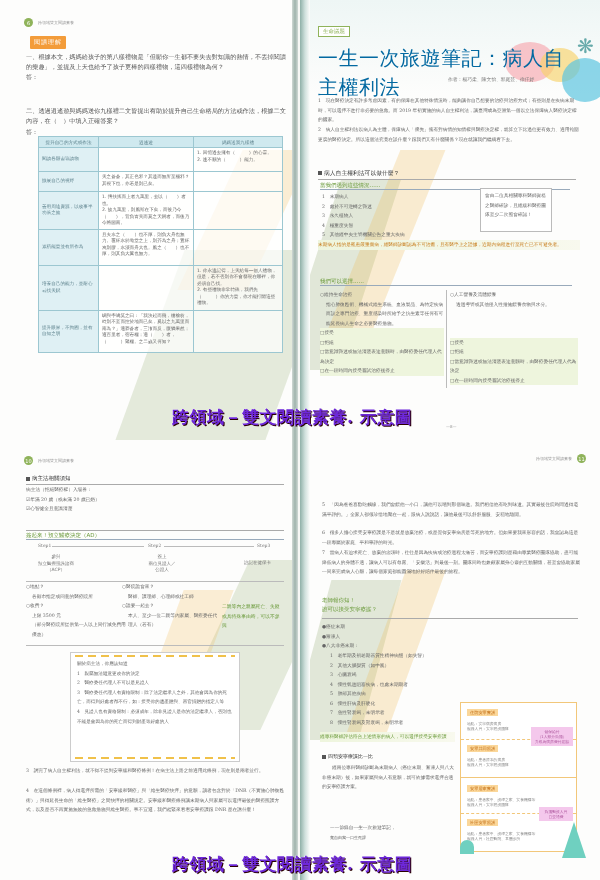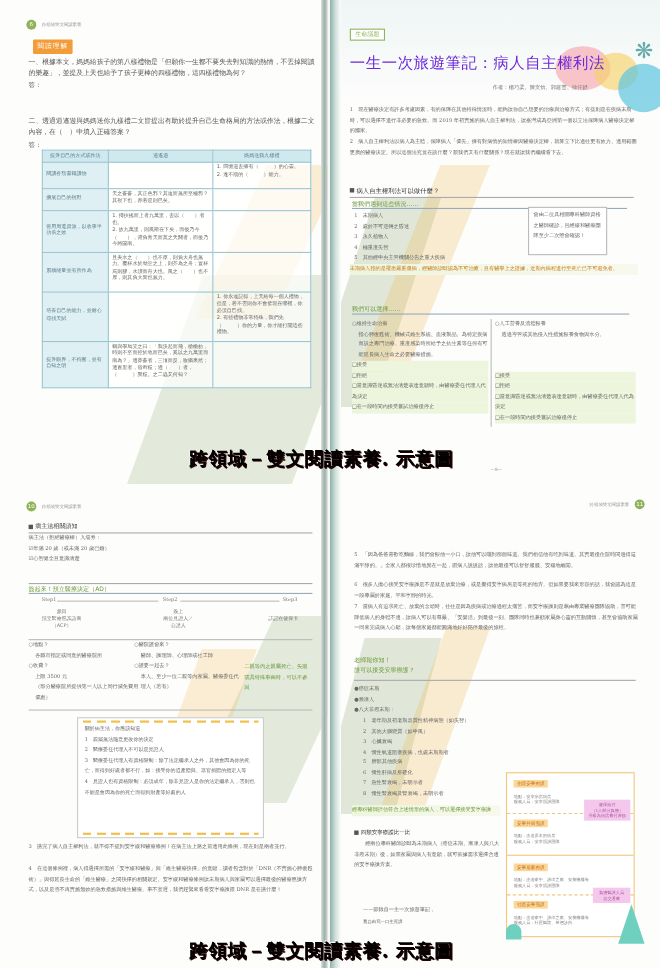--- a/index.html
+++ b/index.html
@@ -30,27 +30,27 @@
   .ans-label { position: absolute; font-size: 6px; color: #555; }
 
   
   table.rt { position: absolute; left: 38px; top: 136px; width: 245px; border-collapse: collapse; font-size: 4.6px; color: #666; background: rgba(255,255,255,0.7); }
   table.rt th { background: #cfe9ef; color: #5a7f8a; font-weight: normal; border: 0.5px solid #9cc7d1; height: 11px; padding: 1px 2px; }
   table.rt td { border: 0.5px solid #9cc7d1; padding: 2px 3px; vertical-align: top; line-height: 6.5px; }
   table.rt td.rh { background: #dff0f4; color: #5a7f8a; vertical-align: middle; width: 60px; }
   table.rt td.c2 { width: 95px; }
 
   
-  .banner { position: absolute; font-family: "DejaVu Serif", "Liberation Serif", serif; font-weight: bold; font-size: 17px; color: #000000; letter-spacing: 0.5px; text-shadow: 1px 1px 0 #2a0000, -0.5px -0.5px 0 #fff; white-space: nowrap; z-index: 5; }
+  .banner { position: absolute; font-family: "DejaVu Serif", "Liberation Serif", serif; font-weight: bold; font-size: 17px; color: #6d28d9; letter-spacing: 0.5px; text-shadow: 1px 1px 0 #2a0000, -0.5px -0.5px 0 #fff; white-space: nowrap; z-index: 5; }
   #banner-top { left: 172px; top: 406px; }
   #banner-bot { left: 172px; top: 853px; }
 
   
   .tr-tag { position: absolute; left: 18px; top: 26px; border: 0.7px solid #8fb35a; color: #8fb35a; font-size: 5.5px; padding: 1px 4px; background: #fff; }
-  .tr-title { position: absolute; left: 18px; top: 44px; font-size: 14px; line-height: 29px; color: #6d28d9; letter-spacing: 0.5px; }
+  .tr-title { position: absolute; left: 18px; top: 44px; font-size: 20px; line-height: 29px; color: #0369a1; letter-spacing: 0.5px; }
   .tr-authors { position: absolute; left: 148px; top: 76px; font-size: 4.8px; color: #777; }
   .deco-blob { position: absolute; border-radius: 50%; }
   .para { position: absolute; font-size: 4.7px; line-height: 9.5px; color: #666; }
   .sec-head { position: absolute; font-size: 5.8px; color: #333; }
   .sec-head::before { content: ""; display: inline-block; width: 4px; height: 4px; background: #555; margin-right: 2px; vertical-align: middle; }
   .sub-head { position: absolute; font-size: 5.5px; color: #6a9a3a; border-bottom: 0.7px solid #9ab; }
   .hl-green { background: linear-gradient(90deg, #eef5dd, #f8f9ee); }
   .box { position: absolute; border: 0.7px solid #bbb; background: #fff; font-size: 4.7px; line-height: 9.5px; color: #666; padding: 2px 4px; }
   .opt-col { position: absolute; font-size: 4.7px; line-height: 9.5px; color: #666; }
   .opt-col .chk { background: #eef5dd; }

